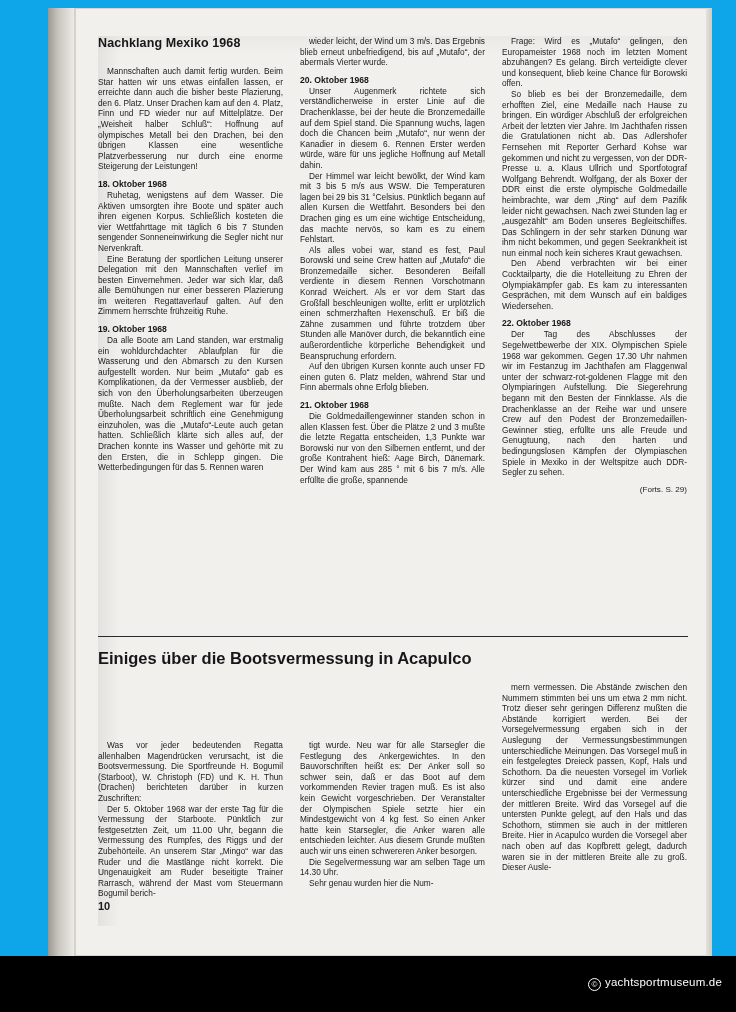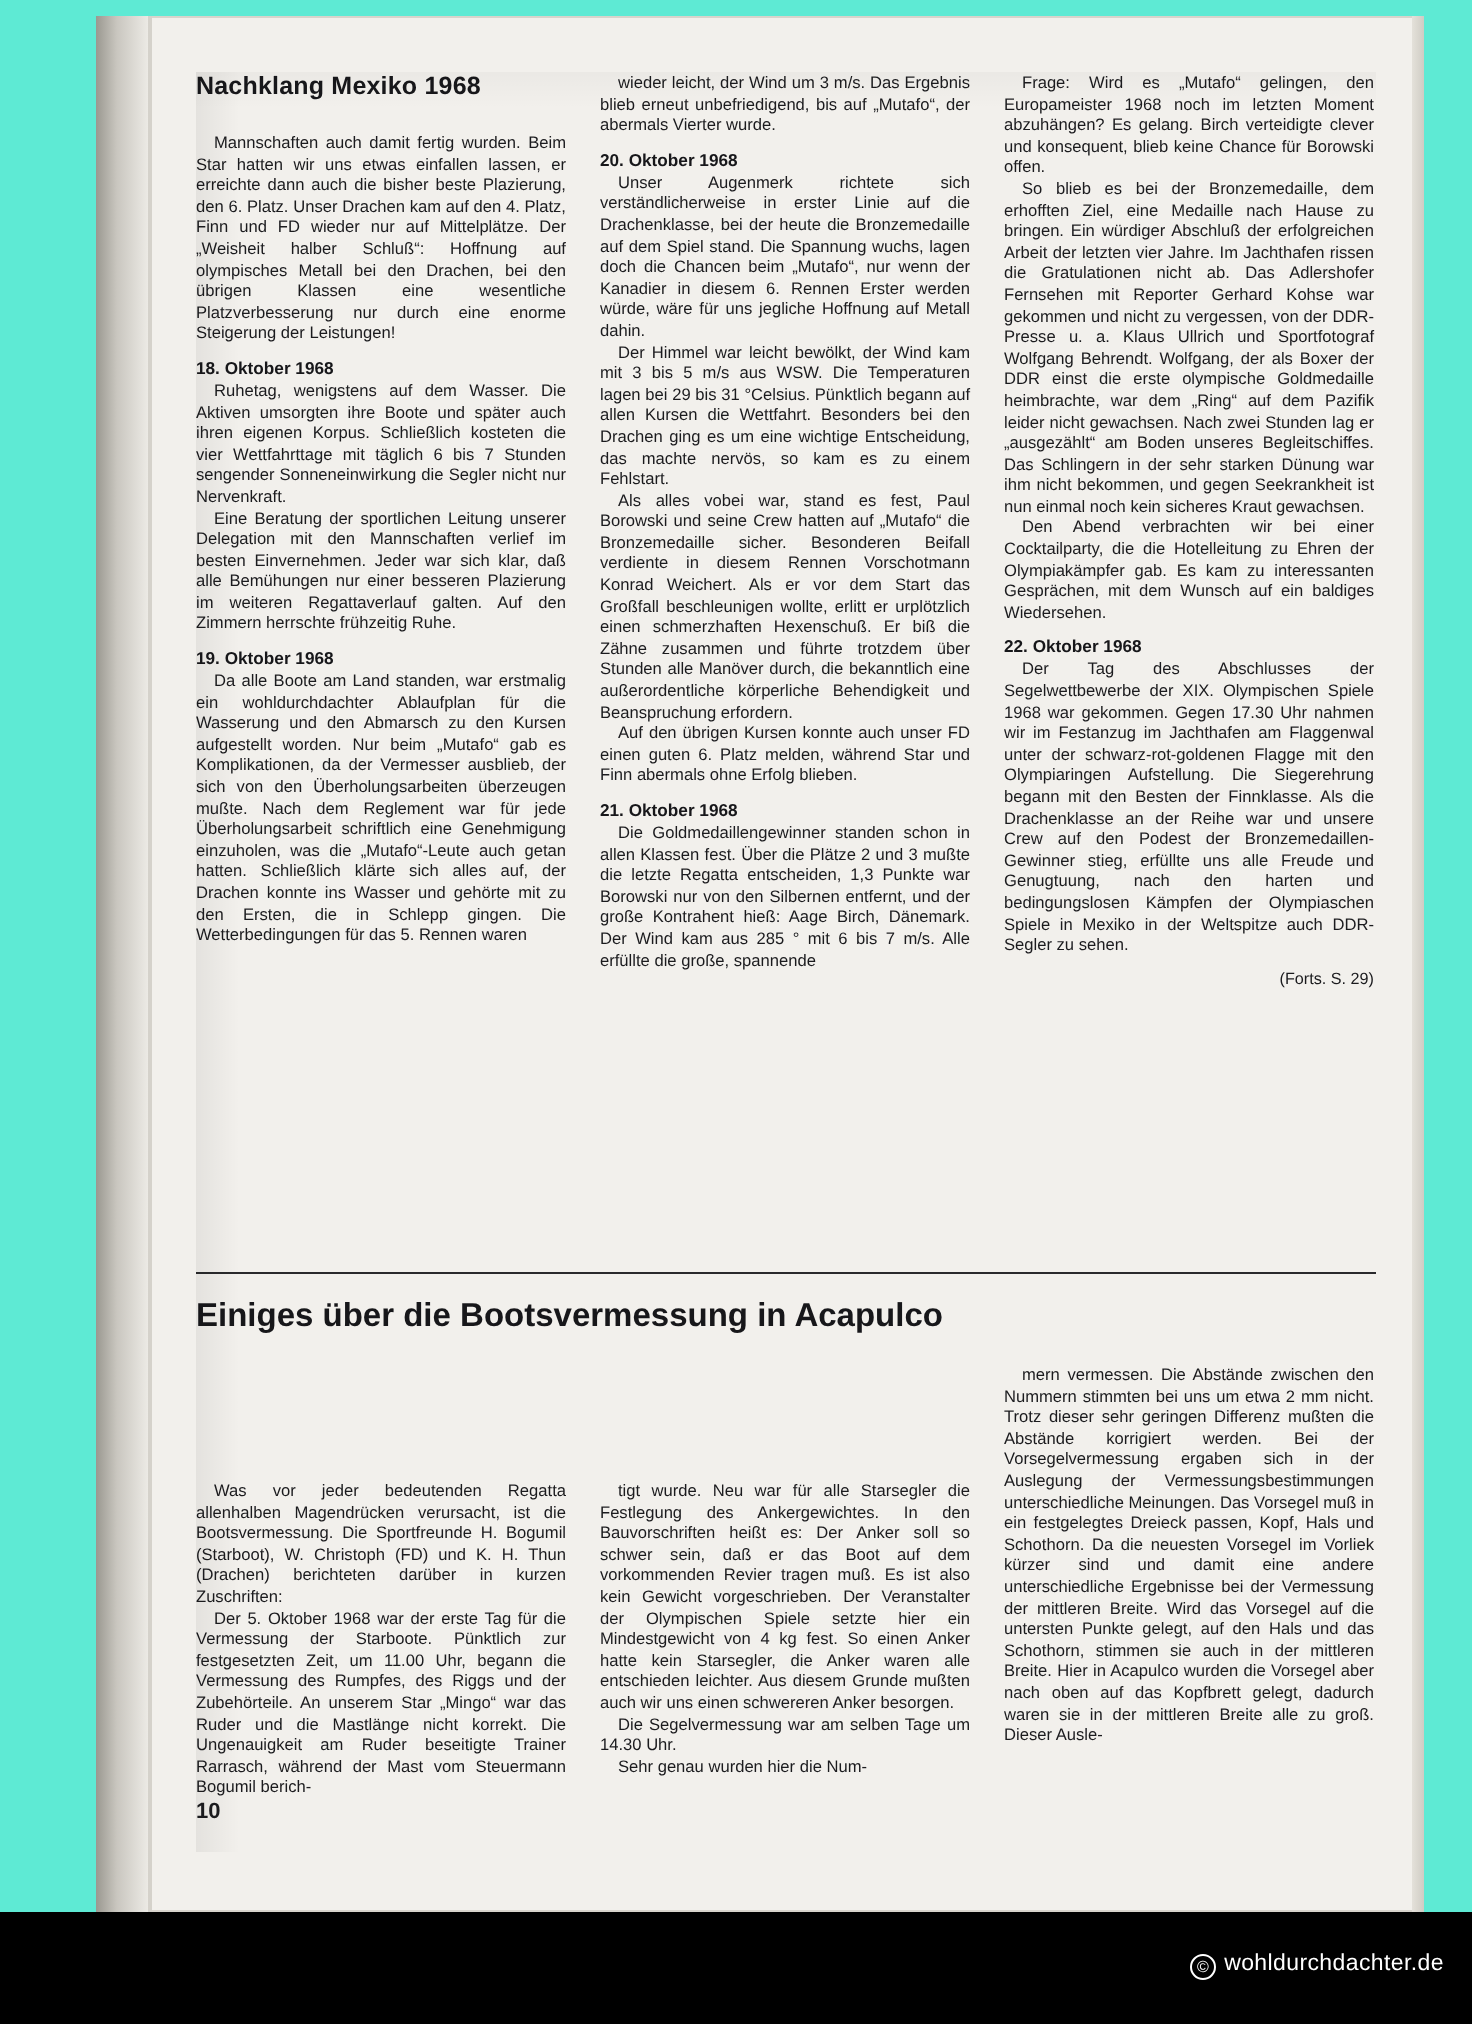--- a/index.html
+++ b/index.html
@@ -10,21 +10,21 @@
     width: 736px;
     height: 1012px;
     background: #e9e9e9;
     font-family: "Liberation Sans", sans-serif;
     overflow: hidden;
   }
   .page {
     position: relative;
     width: 736px;
     height: 1012px;
-    background: #5eead4;
+    background: #0ea5e9;
   }
   
   .sheet {
     position: absolute;
     left: 48px;
     top: 8px;
     width: 664px;
     height: 948px;
     background: #f2f0ec;
     box-shadow: 0 0 0 1px #d8d4cc inset;
@@ -270,17 +270,17 @@
       </div>
     </div>
 
     <div class="paper-grain"></div>
   </div>
 
   <div class="pagenum">10</div>
 
   <div class="footer">
     <div class="footer-credit">
-      <span class="copy-icon">©</span><span>wohldurchdachter.de</span>
+      <span class="copy-icon">©</span><span>yachtsportmuseum.de</span>
     </div>
   </div>
 
 </div>
 
 </body></html>

